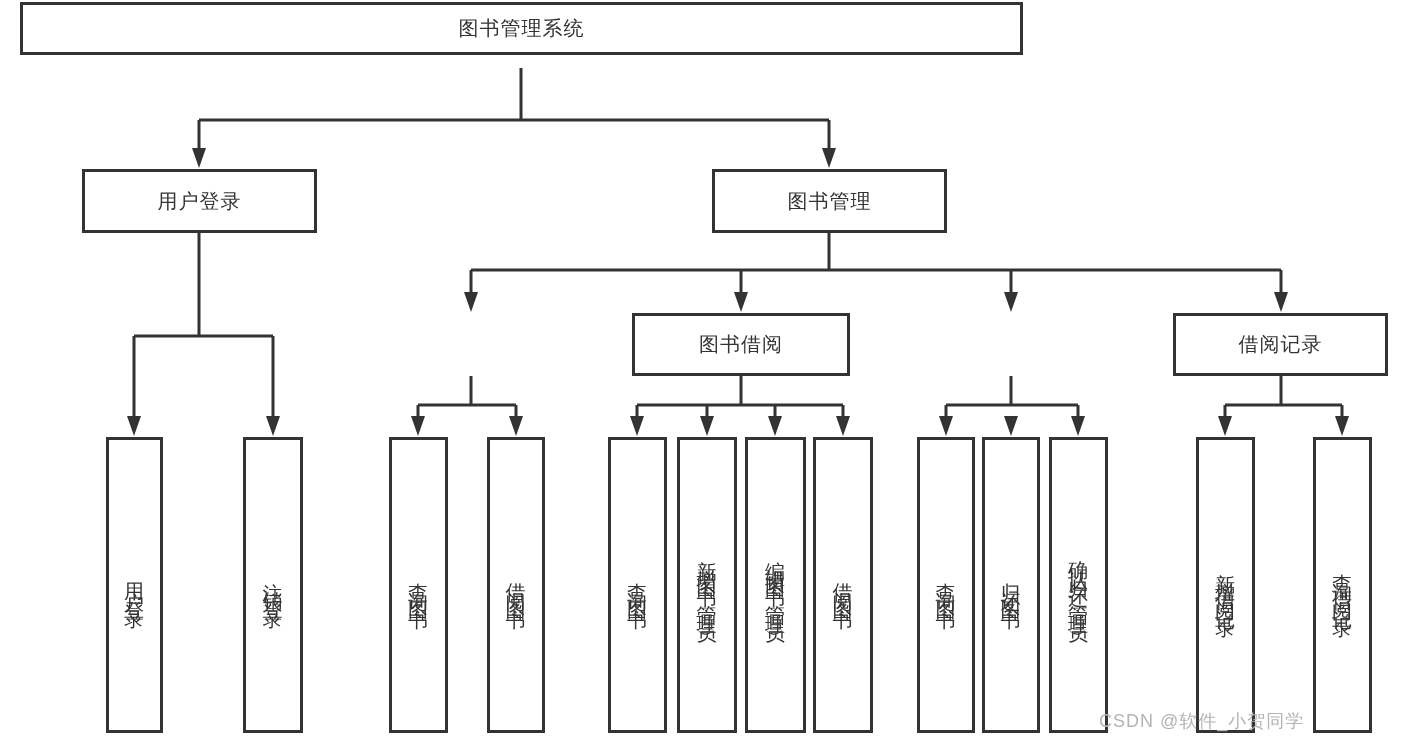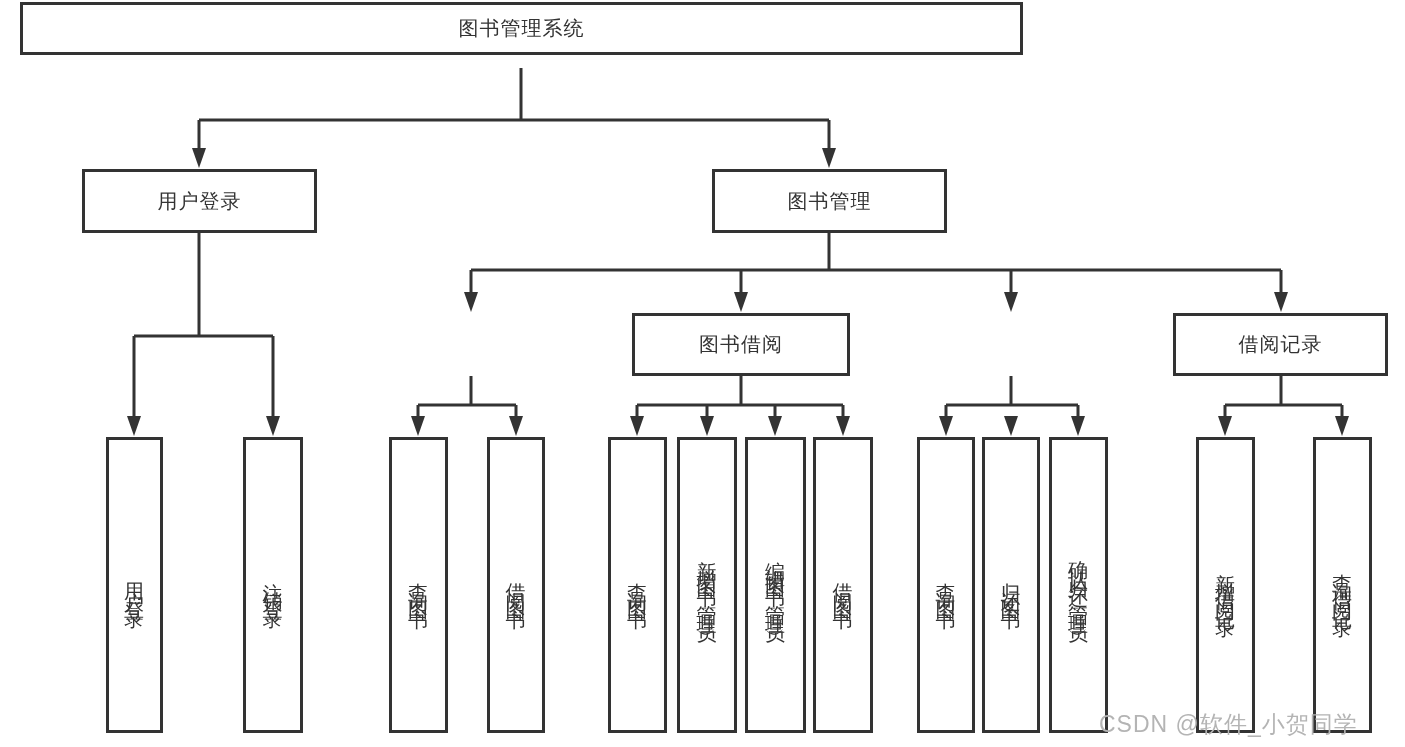--- a/index.html
+++ b/index.html
@@ -60,21 +60,21 @@
   .l-bb-borrow       { left: 813px;  width: 60px; }
   .l-cb-query        { left: 917px;  width: 58px; }
   .l-cb-return       { left: 982px;  width: 58px; }
   .l-cb-confirm      { left: 1049px; width: 59px; }
   .l-br-add          { left: 1196px; width: 59px; }
   .l-br-query        { left: 1313px; width: 59px; }
   #watermark {
     position: absolute;
     left: 1099px;
     top: 709px;
-    font-size: 23px;
+    font-size: 18px;
     color: #b4b4b4;
     letter-spacing: 1px;
     white-space: nowrap;
     z-index: 5;
   }
 </style>
 </head>
 <body>
 
 <div id="canvas">

